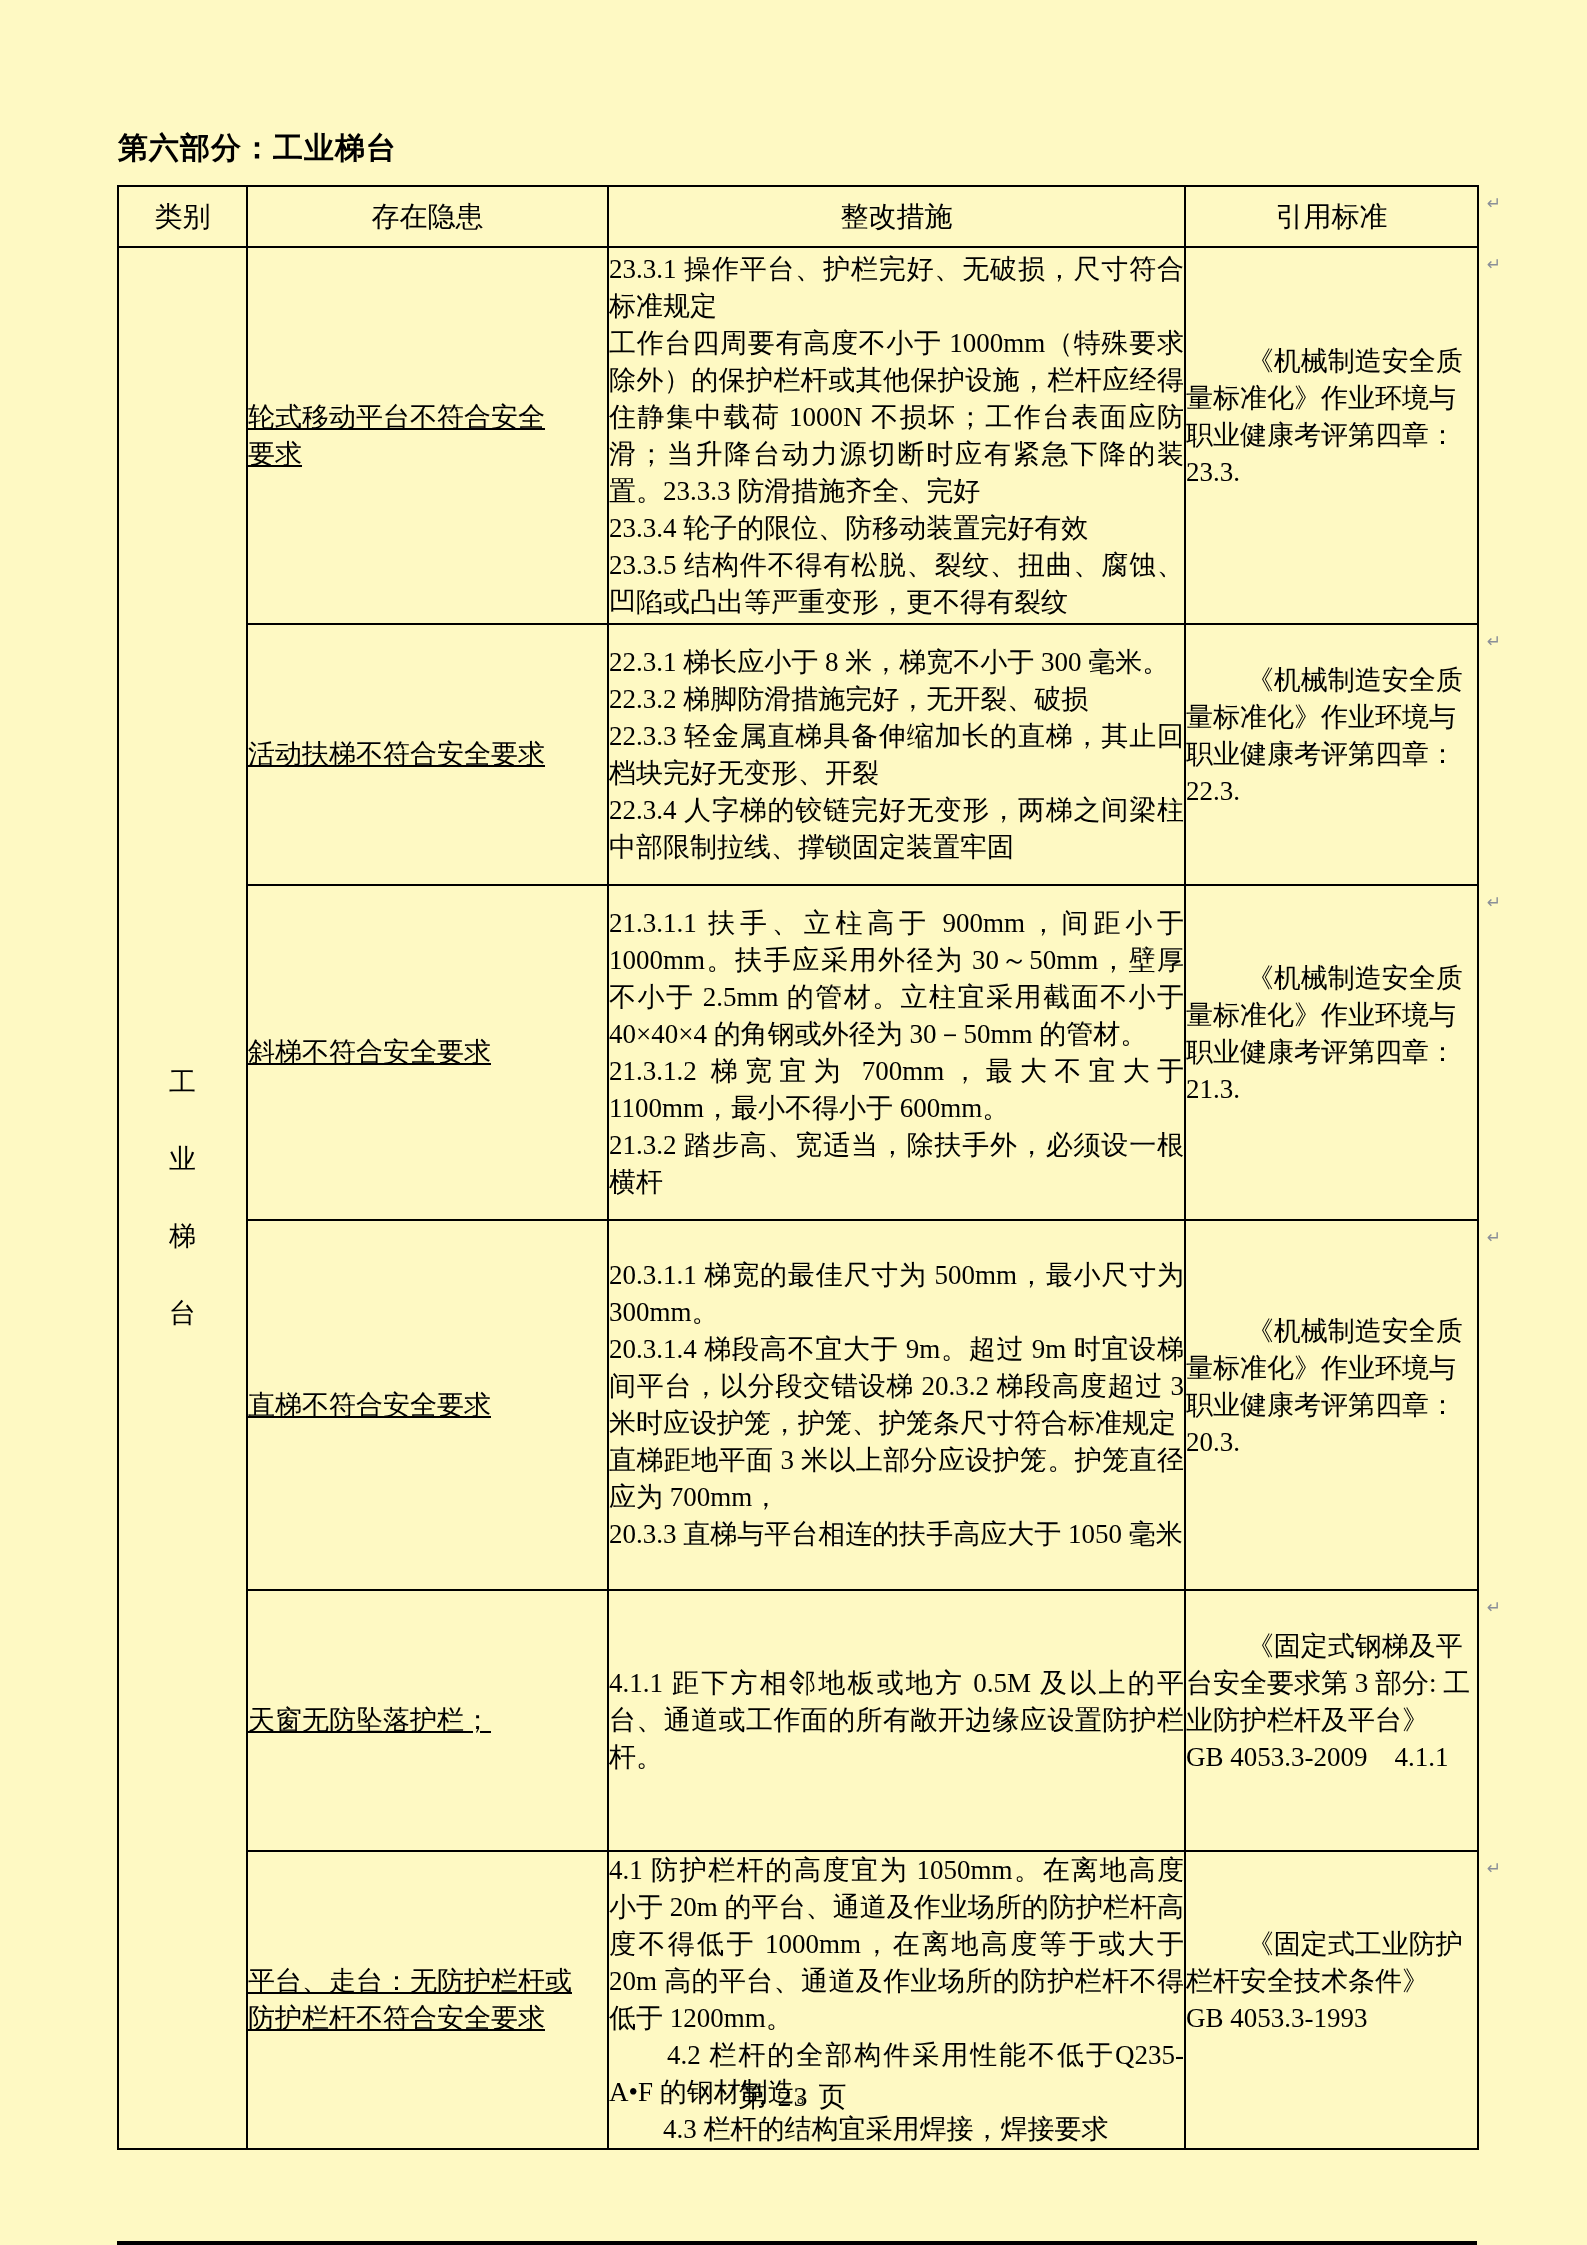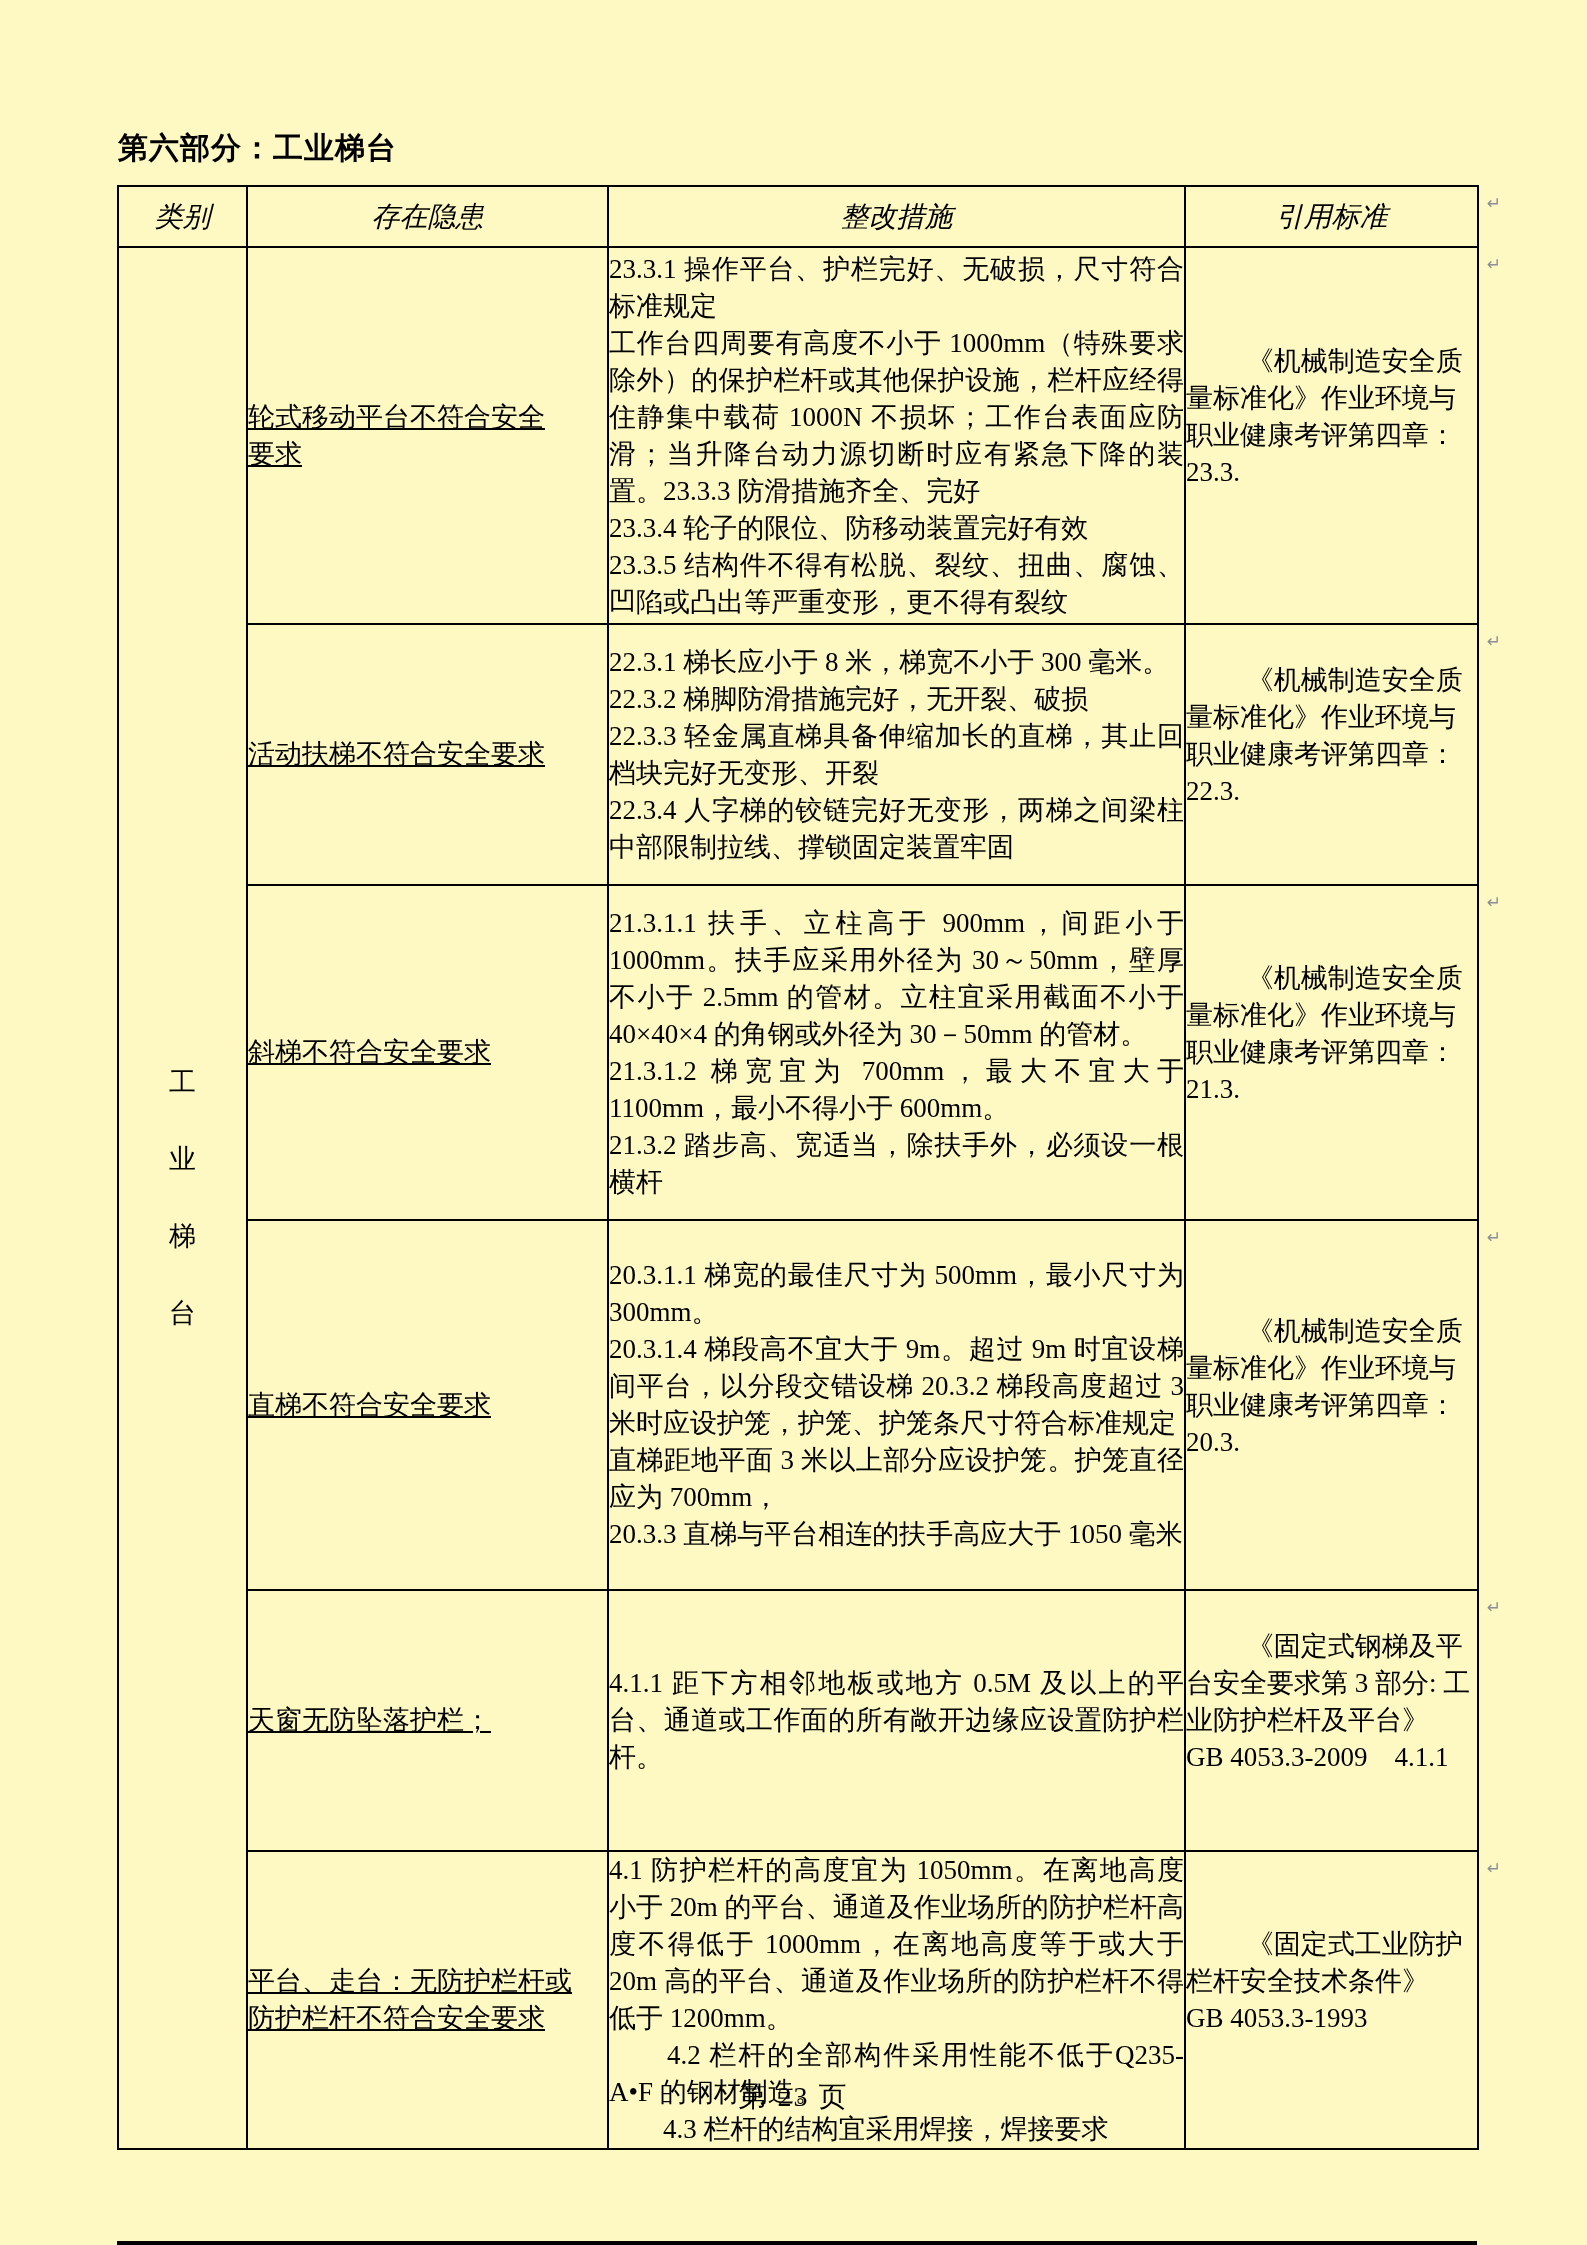--- a/index.html
+++ b/index.html
@@ -22,21 +22,21 @@
   }
   table.safety th, table.safety td{
     border:2px solid #000;
     font-size:27px;line-height:37px;
     font-weight:normal;
     vertical-align:middle;
     padding:0;
     word-break:break-word;
   }
   table.safety th{
-    height:59px;text-align:center;font-size:28px;font-style:italic;
+    height:59px;text-align:center;font-size:28px;
   }
   tr.r1{height:377px}
   tr.r2{height:255px}
   tr.r3{height:335px}
   tr.r4{height:370px}
   tr.r5{height:160px}
   tr.r6{height:285px}
   td.cat{
     text-align:center;vertical-align:middle;
     font-size:28px;

